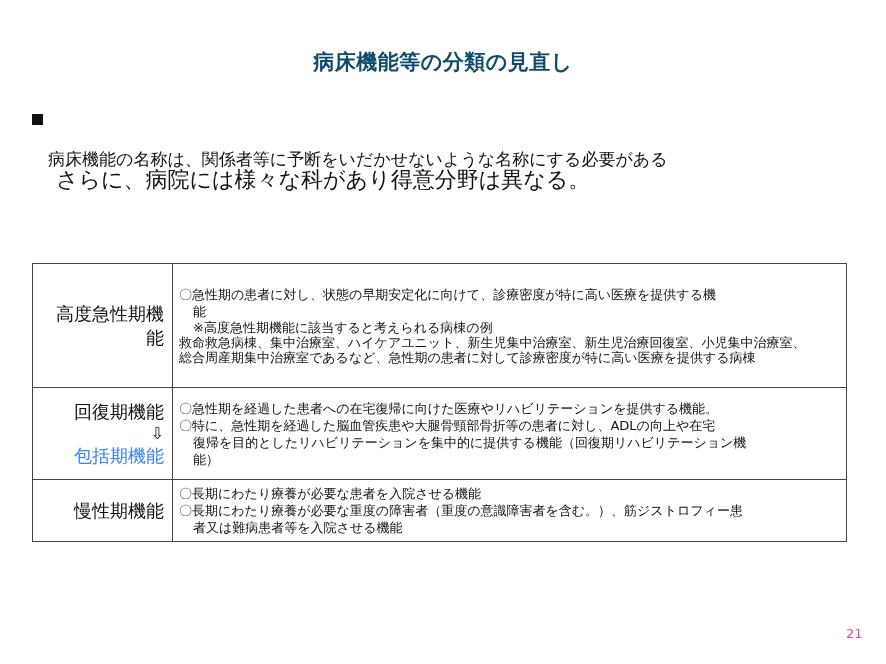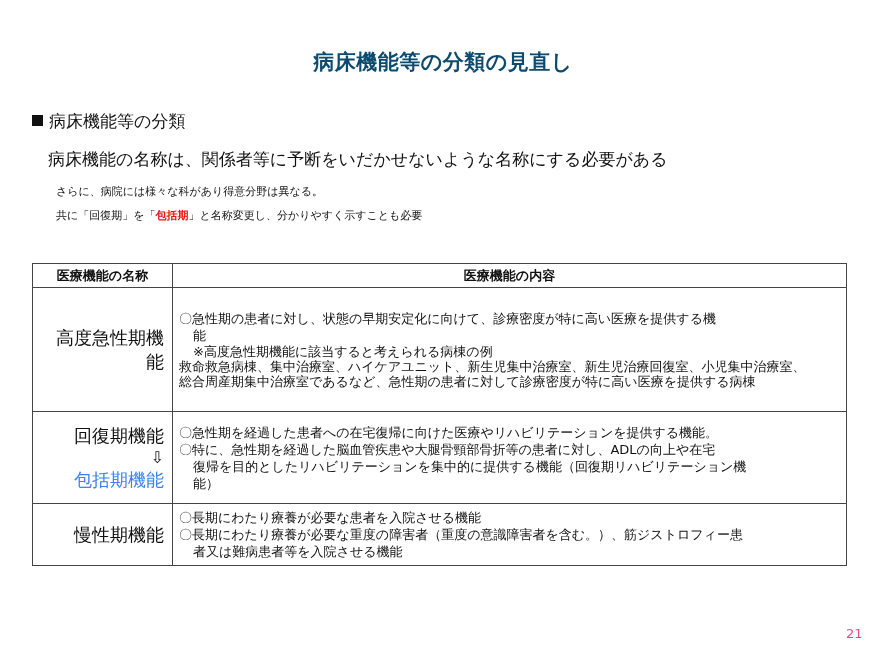--- a/index.html
+++ b/index.html
@@ -11,21 +11,21 @@
   .title {
     position: absolute; left: 0; top: 48px; width: 886px; text-align: center;
     font-size: 21px; font-weight: bold; color: #0c4a6e;
     letter-spacing: 0.5px;
   }
   .section-heading {
     position: absolute; left: 32px; top: 110px; font-size: 17px; color: #111;
   }
   .section-heading .bullet { display: inline-block; width: 11px; height: 11px; background: #111; margin-right: 6px; vertical-align: 1px; }
   .line1 { position: absolute; left: 48px; top: 148px; font-size: 17px; }
-  .line2 { position: absolute; left: 56px; top: 180px; font-size: 11px; line-height: 24px; }
+  .line2 { position: absolute; left: 56px; top: 168px; font-size: 22px; line-height: 24px; }
   .red { color: #ee1111; font-weight: bold; }
 
   table.main {
     position: absolute; left: 32px; top: 263px; width: 815px;
     border-collapse: collapse; table-layout: fixed;
   }
   table.main td, table.main th {
     border: 1.5px solid #444; padding: 0 8px; vertical-align: middle;
   }
   table.main th { font-size: 13px; font-weight: bold; height: 23px; text-align: center; }
@@ -36,40 +36,35 @@
   .desc .small { font-size: 13px; line-height: 15px; padding-left: 14px; }
   .arrow { padding-left: 48px; font-size: 16px; line-height: 20px; }
   .page-num { position: absolute; left: 846px; top: 626px; font-size: 13px; color: #ec4899; }
 </style>
 </head>
 <body>
 
 <div class="title">病床機能等の分類の見直し</div>
 
 <div class="section-heading">
-  <span class="bullet"></span><span>病床機能等の分類</span>
+  <span class="bullet"></span>
 </div>
 
 <div class="line1">病床機能の名称は、関係者等に予断をいだかせないような名称にする必要がある</div>
 
 <div class="line2">
   <div>さらに、病院には様々な科があり得意分野は異なる。</div>
-  <div><span>共に「回復期」を「</span><span class="red">包括期</span><span>」と名称変更し、分かりやすく示すことも必要</span></div>
 </div>
 
 <table class="main">
   <colgroup>
       <col class="c1">
       <col>
     </colgroup>
   <tbody>
-      <tr>
-    <th>医療機能の名称</th>
-    <th>医療機能の内容</th>
-  </tr>
   <tr style="height:124px">
     <td class="name-cell">高度急性期機能</td>
     <td class="desc">
       <div>〇急性期の患者に対し、状態の早期安定化に向けて、診療密度が特に高い医療を提供する機</div>
       <div class="ind">能</div>
       <div class="small">※高度急性期機能に該当すると考えられる病棟の例</div>
       <div class="small" style="padding-left:0">救命救急病棟、集中治療室、ハイケアユニット、新生児集中治療室、新生児治療回復室、小児集中治療室、</div>
       <div class="small" style="padding-left:0">総合周産期集中治療室であるなど、急性期の患者に対して診療密度が特に高い医療を提供する病棟</div>
     </td>
   </tr>

